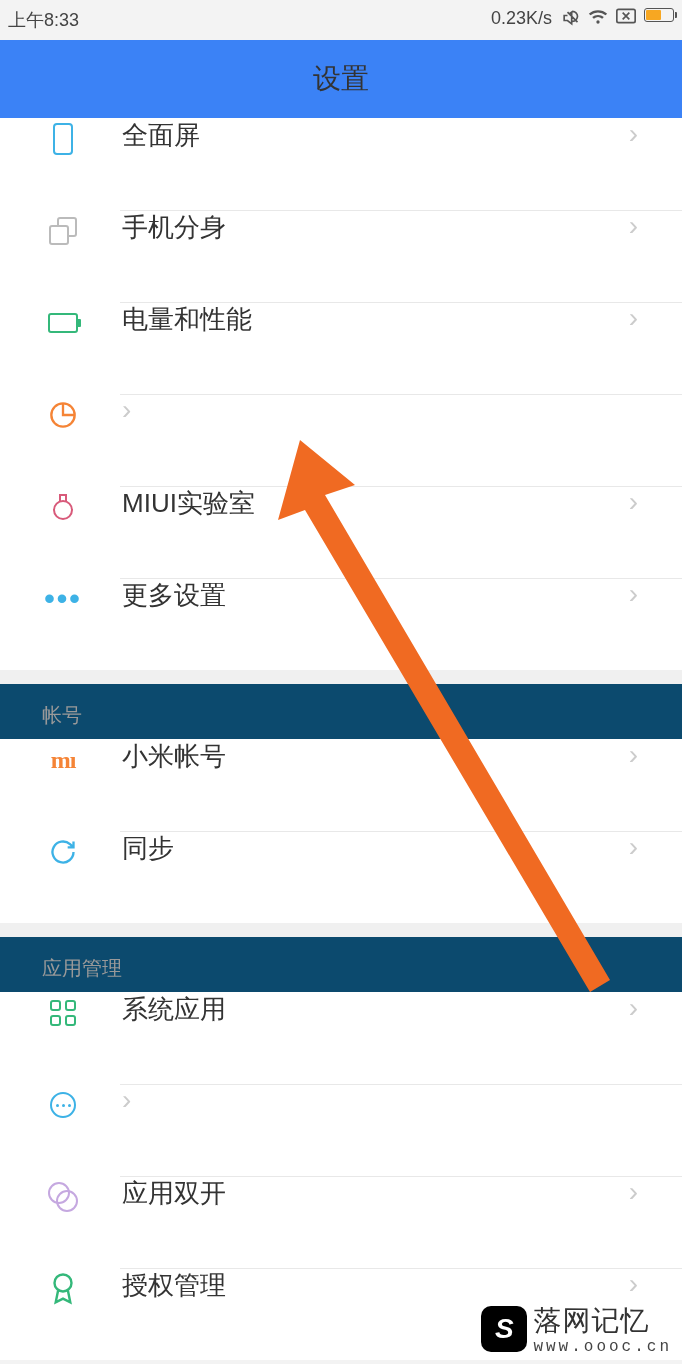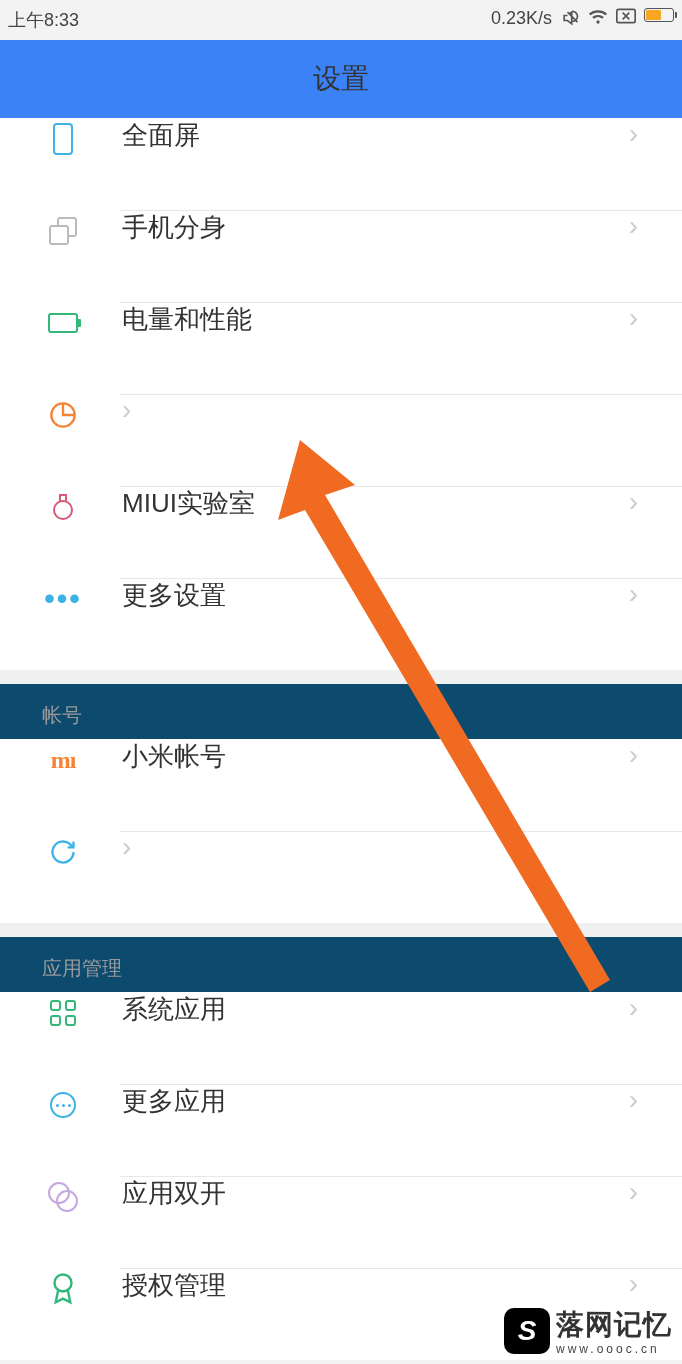--- a/index.html
+++ b/index.html
@@ -99,22 +99,22 @@
       gap: 6px;
       z-index: 20;
       color: #333;
     }
     .watermark-icon {
       width: 46px; height: 46px; border-radius: 10px;
       background: #000; color: #fff;
       display:flex;align-items:center;justify-content:center;
       font-size: 28px; font-weight: bold; font-style: italic;
     }
-    .watermark .big { font-size: 28px; font-weight: 700; letter-spacing: 1px; }
-    .watermark .small { font-size: 12px; letter-spacing: 3px; color:#444; display:block; margin-top:-2px;}
+    .watermark .big { font-size: 28px; font-weight: 400; letter-spacing: 1px; }
+    .watermark .small { font-size: 16px; letter-spacing: 3px; color:#444; display:block; margin-top:-2px;font-family:Liberation Mono, monospace;}
     .phone-icon { border: 2px solid #3db2e6; border-radius: 4px; width: 20px; height: 32px; }
     .dual-icon { position: relative; width: 28px; height: 28px; }
     .dual-icon span { position: absolute; width: 20px; height: 20px; border: 2px solid #bbb; border-radius: 3px; background:#fff;}
     .dual-icon span:first-child { top:0; right:0; }
     .dual-icon span:last-child { bottom:0; left:0; }
     .batt-icon { border: 2px solid #34b87a; border-radius: 3px; width: 30px; height: 20px; position: relative; }
     .batt-icon::after { content:""; position:absolute; right:-5px; top:4px; width:3px; height:8px; background:#34b87a; border-radius: 0 1px 1px 0;}
     .more-icon { color:#3db2e6; font-size: 30px; letter-spacing: 2px; font-weight: bold; }
     .mi-icon { color:#f58436; font-weight: bold; font-size: 24px; letter-spacing: -1px; font-family: Liberation Serif, serif;}
     .sync-icon svg { width: 28px; height: 28px; }
@@ -228,20 +228,21 @@
     <div class="label">小米帐号</div>
     <div class="chevron">›</div>
   </div>
   <div class="item">
     <div class="divider"></div>
     <div class="icon sync-icon">
       <svg viewBox="0 0 24 24" fill="none" stroke="#3db2e6" stroke-width="2">
           <path d="M21 12a9 9 0 1 1-3-6.7L21 8M21 3v5h-5"></path>
         </svg>
     </div>
+    <div class="label">同步</div>
     <div class="chevron">›</div>
   </div>
 </div>
 
 <div class="section-gap"></div>
 <div class="section-label">应用管理</div>
 <div class="content">
   <div class="item">
 
     <div class="icon">
@@ -257,21 +258,20 @@
   </div>
   <div class="item">
     <div class="divider"></div>
     <div class="icon">
         <div class="circle-icon">
           <span></span>
           <span></span>
           <span></span>
         </div>
       </div>
-    <div class="label">更多应用</div>
     <div class="chevron">›</div>
   </div>
   <div class="item">
     <div class="divider"></div>
     <div class="icon">
         <div class="dualcirc">
           <span></span>
           <span></span>
         </div>
       </div>

